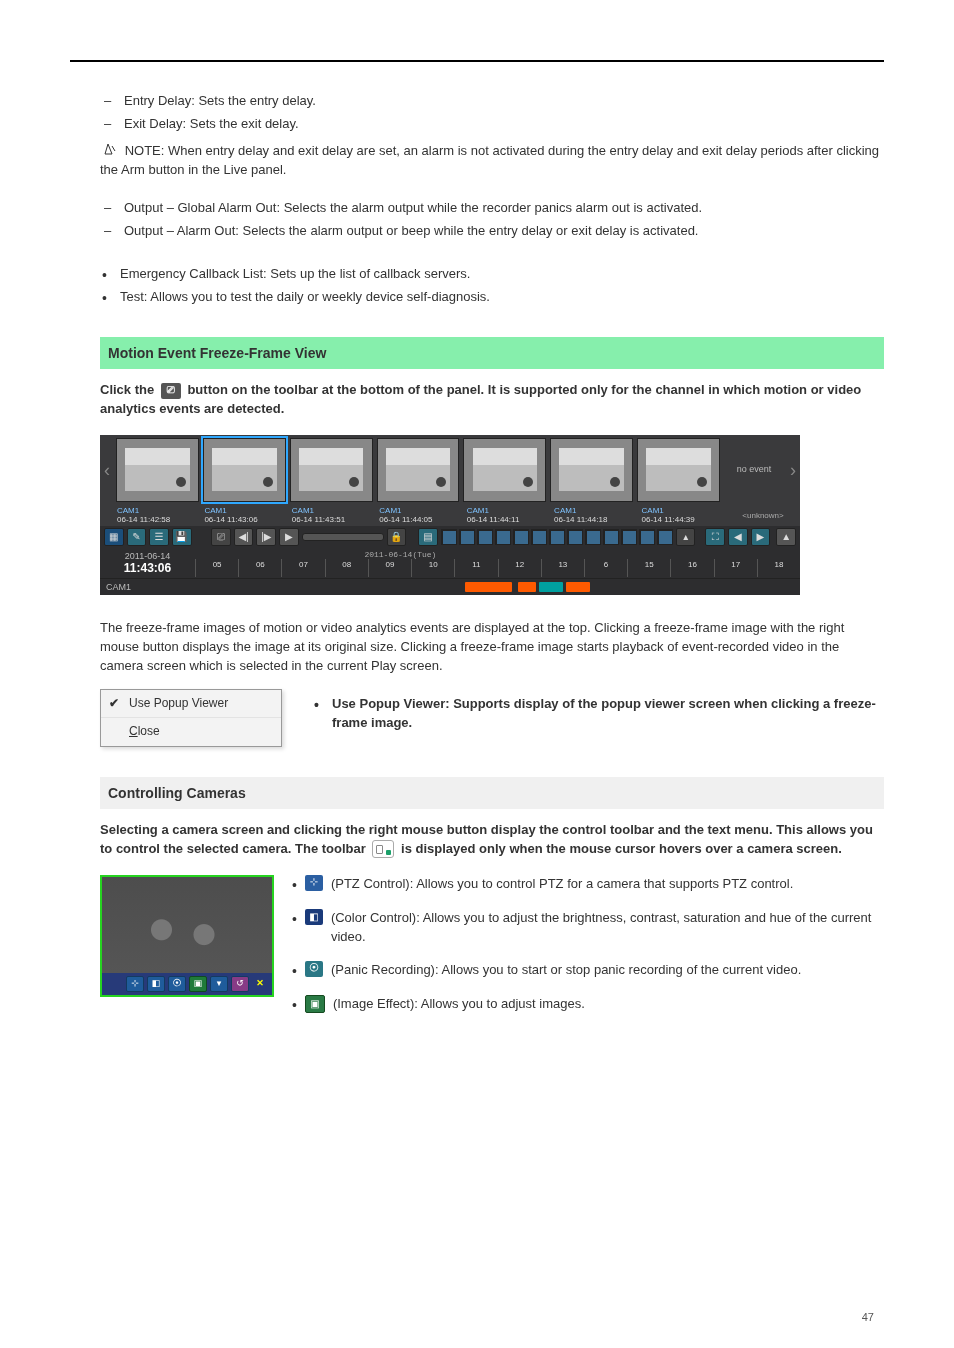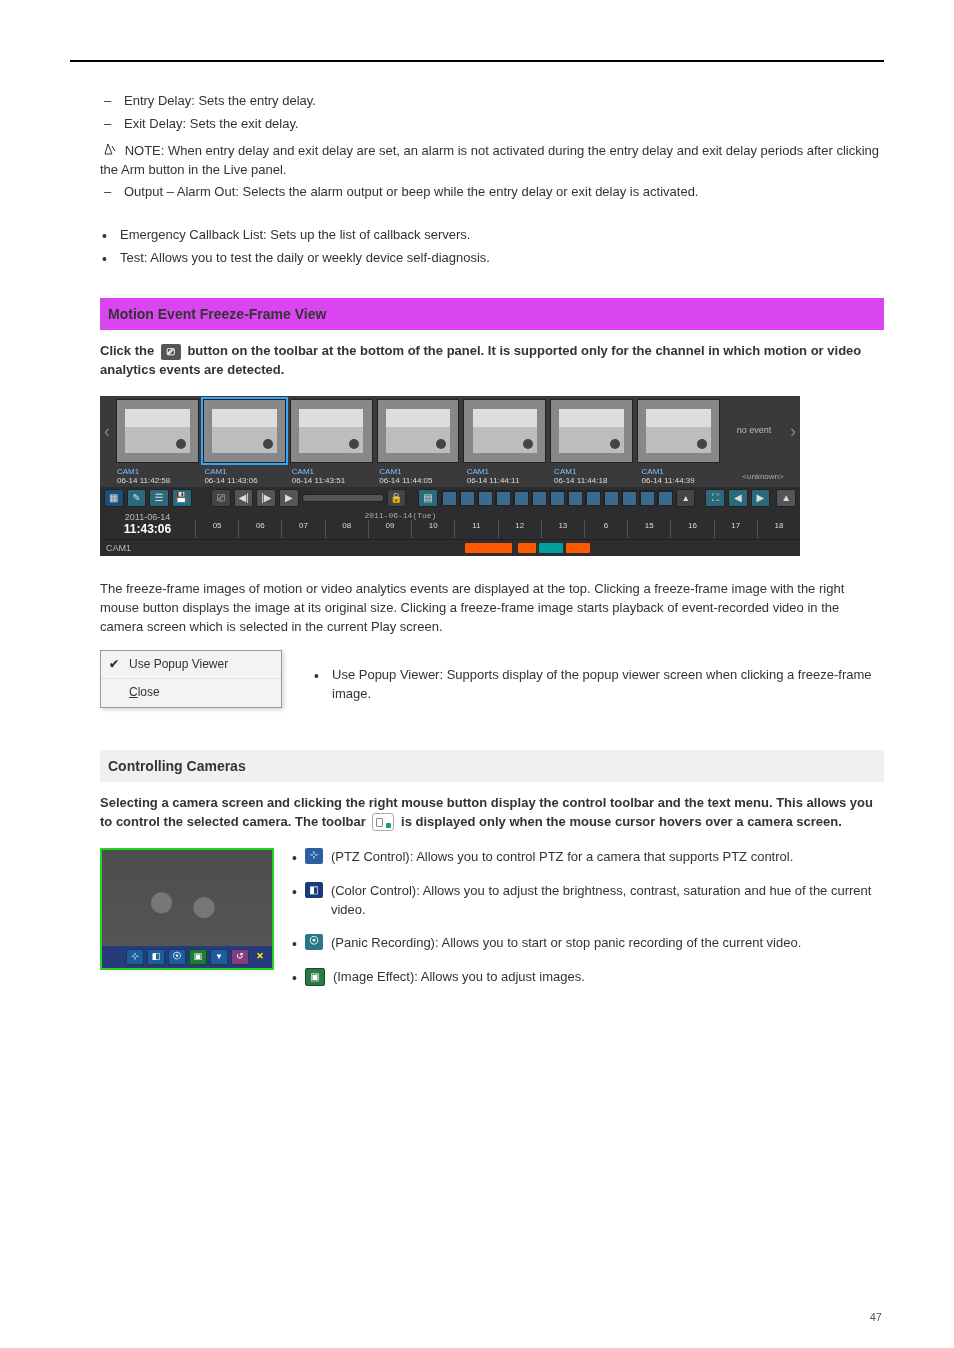--- a/index.html
+++ b/index.html
@@ -45,32 +45,33 @@
   .lev1-dot::before {
     content: "•";
     position: absolute;
     left: 2px;
     top: 0;
     font-size: 14px;
   }
   .lev2-dot {
     position: relative;
     padding-left: 20px;
-    margin: 16px 0;
+    margin: 6px 0;
+    font-weight: bold;
   }
   .lev2-dot::before {
     content: "•";
     position: absolute;
     left: 2px;
     top: 0;
     font-size: 14px;
   }
 
   .section-heading {
-    background: #d946ef;
+    background: #86efac;
     font-weight: bold;
     padding: 6px 8px;
     margin-top: 30px;
     margin-bottom: 12px;
     font-size: 14px;
   }
   .section-heading-sub {
     background: #f0f0f0;
     font-weight: bold;
     padding: 6px 8px;
@@ -426,21 +427,21 @@
   }
   .icon-ptz    { background:#2b5fa2; }
   .icon-bright { background:#1a3a7a; }
   .icon-rec    { background:#2a7785; }
   .icon-img    { background:#2a7a45; border:1px solid #154a20; color:#fff; }
   .cam-desc .txt { flex:1; }
 
   .pagenum {
     position: absolute;
     bottom: 22px;
-    right: 72px;
+    right: 80px;
     font-size: 11px;
     color: #555;
   }
 
   
   .ptzlead {
     width: 20px; height: 16px;
     background: #fff;
     border: 1px solid #aaa;
     border-radius: 3px;
@@ -481,20 +482,21 @@
         <svg width="14" height="14" viewBox="0 0 14 14">
               <path d="M2 12 L5 2 L9 12 Z" fill="none" stroke="#333" stroke-width="1"></path>
               <path d="M9 4 L12 9" stroke="#333" stroke-width="1"></path>
             </svg>
       </span>
       <span>NOTE: When entry delay and exit delay are set, an alarm is not activated during the entry delay and exit delay periods after clicking the </span>
       <span>Arm</span>
       <span> button in the Live panel.</span>
     </div>
   </div>
+  <div class="lev2" style="margin-top:20px;">Output – Global Alarm Out: Selects the alarm output while the recorder panics alarm out is activated.</div>
   <div class="lev2">Output – Alarm Out: Selects the alarm output or beep while the entry delay or exit delay is activated.</div>
 
   <div style="height:16px;"></div>
 
   <div class="lev1-dot">Emergency Callback List: Sets up the list of callback servers.</div>
   <div class="lev1-dot">Test: Allows you to test the daily or weekly device self-diagnosis.</div>
 
   <div class="section-heading">Motion Event Freeze-Frame View</div>
 
   <p class="lead">

